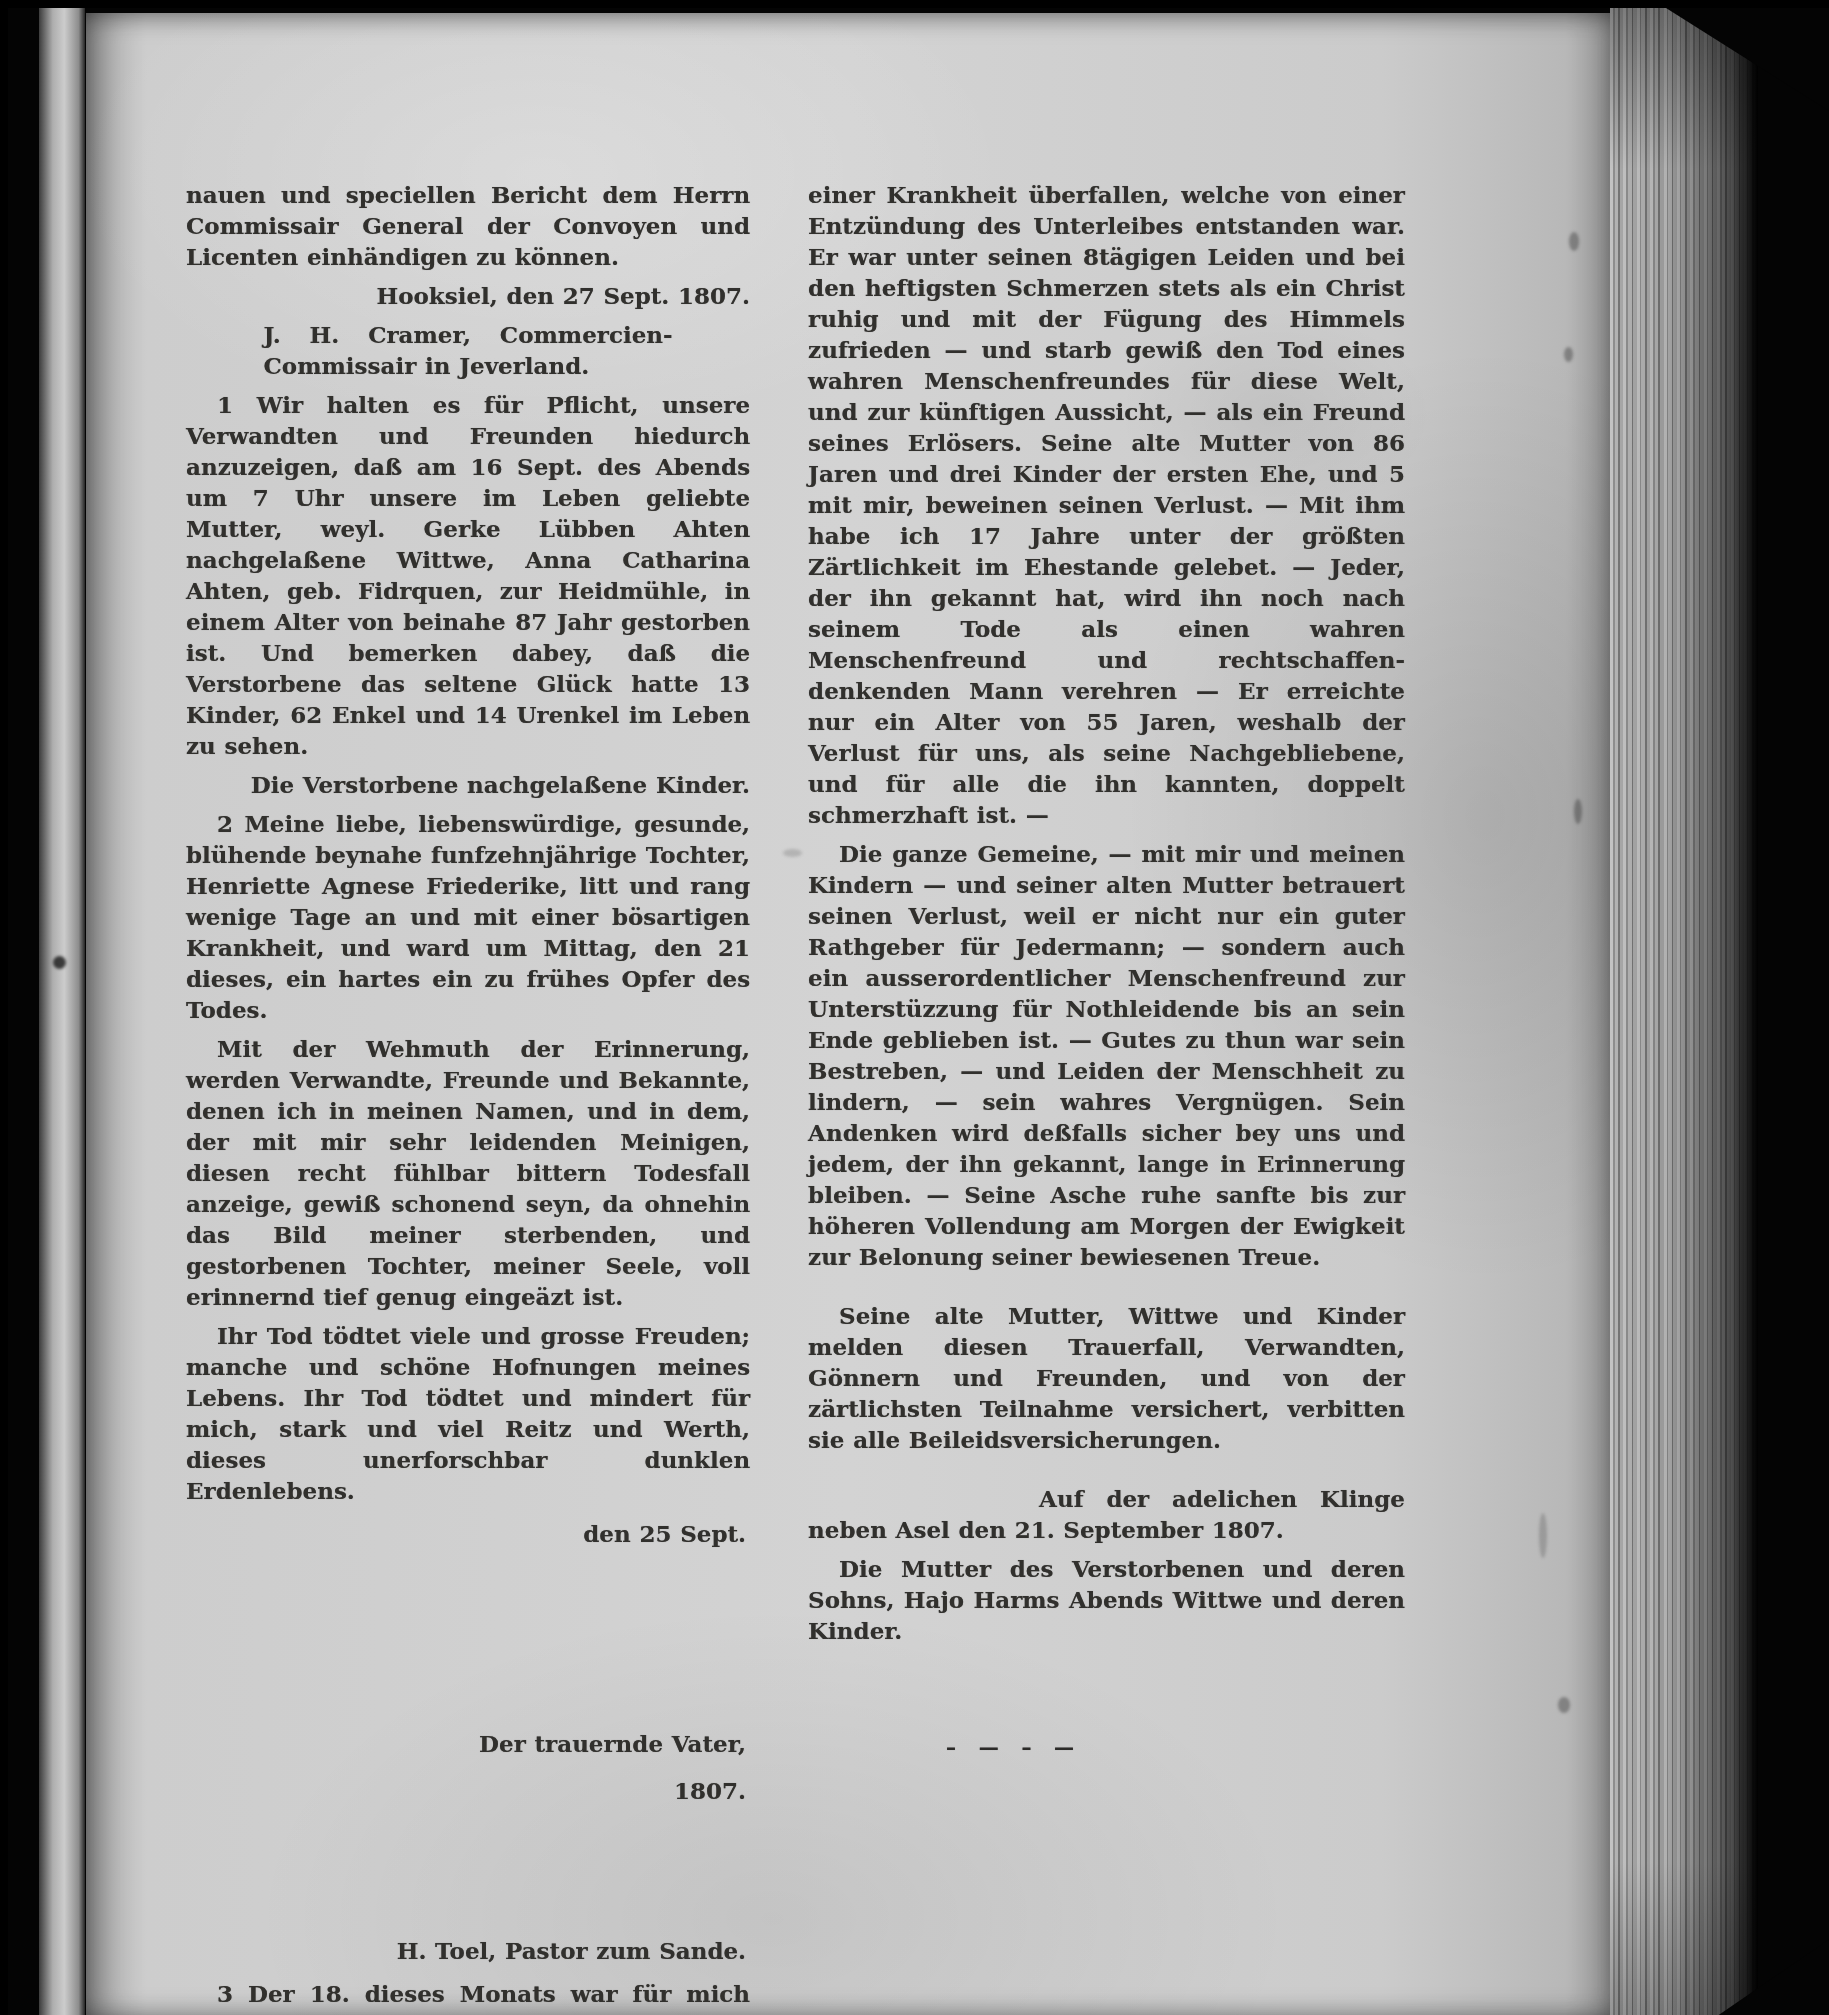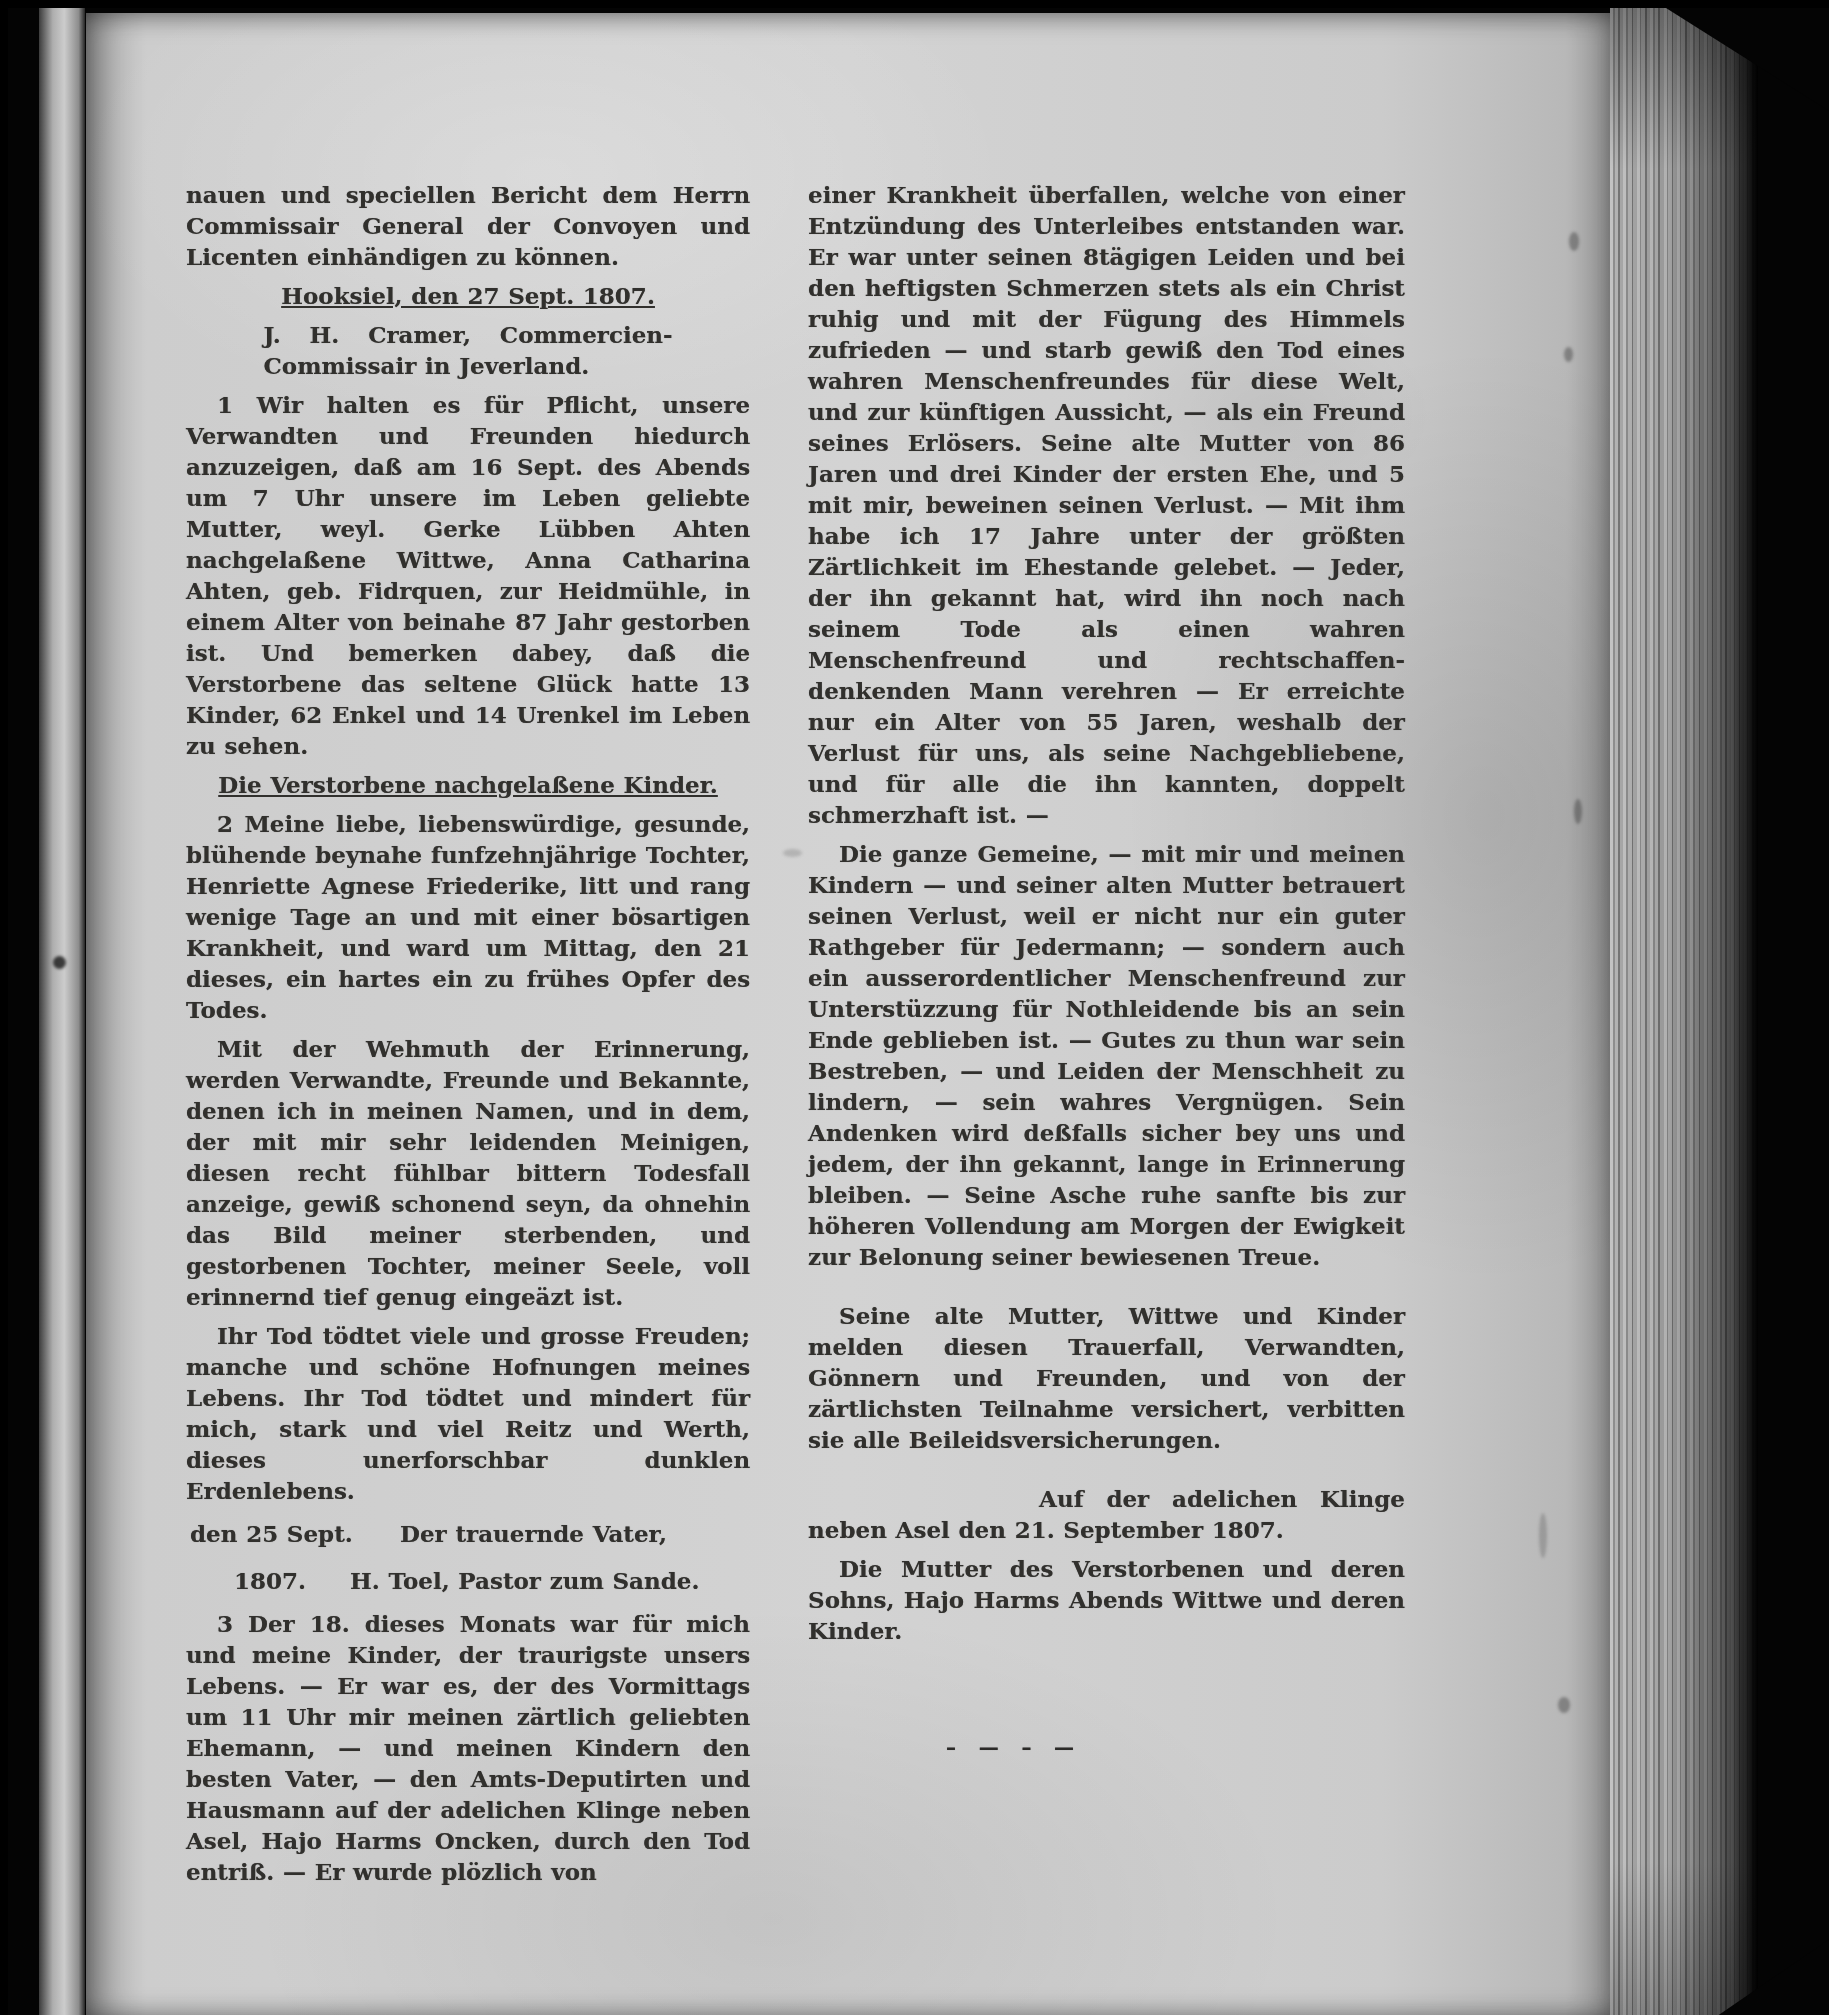--- a/index.html
+++ b/index.html
@@ -73,23 +73,23 @@
     text-shadow: 0 0 0.7px rgba(45,44,42,0.55);
   }
   .col-left  { width: 584px; }
   .col-right { width: 617px; }
   .para {
     font-size: 23px; line-height: 31px;
     text-align: justify; text-indent: 31px;
     word-spacing: 0.7px;
   }
   .body-flush   { text-indent: 0; }
-  .center       { text-align: center; text-indent: 0; text-decoration: underline; }
+  .center       { text-align: right; text-indent: 0; }
   .center-narrow{ text-indent: 0; max-width: 417px; margin: 0 auto; }
-  .sig1, .sig2  { display: flex; text-indent: 0; text-align: left; }
+  .sig1, .sig2  { display: flex; text-indent: 0; text-align: right; flex-direction: column; }
   .sig1 span:first-child { flex: 0 0 210px; }
   .sig2 span:first-child { flex: 0 0 160px; padding-left: 48px; }
   .deep-indent  { text-indent: 231px; }
   .spaced       { margin-top: 20px; }
   .divider {
     text-indent: 0; text-align: left; padding-left: 142px;
     margin-top: 78px; letter-spacing: 7.5px; font-size: 20px;
     color: #2b2a28;
   }
 </style>

